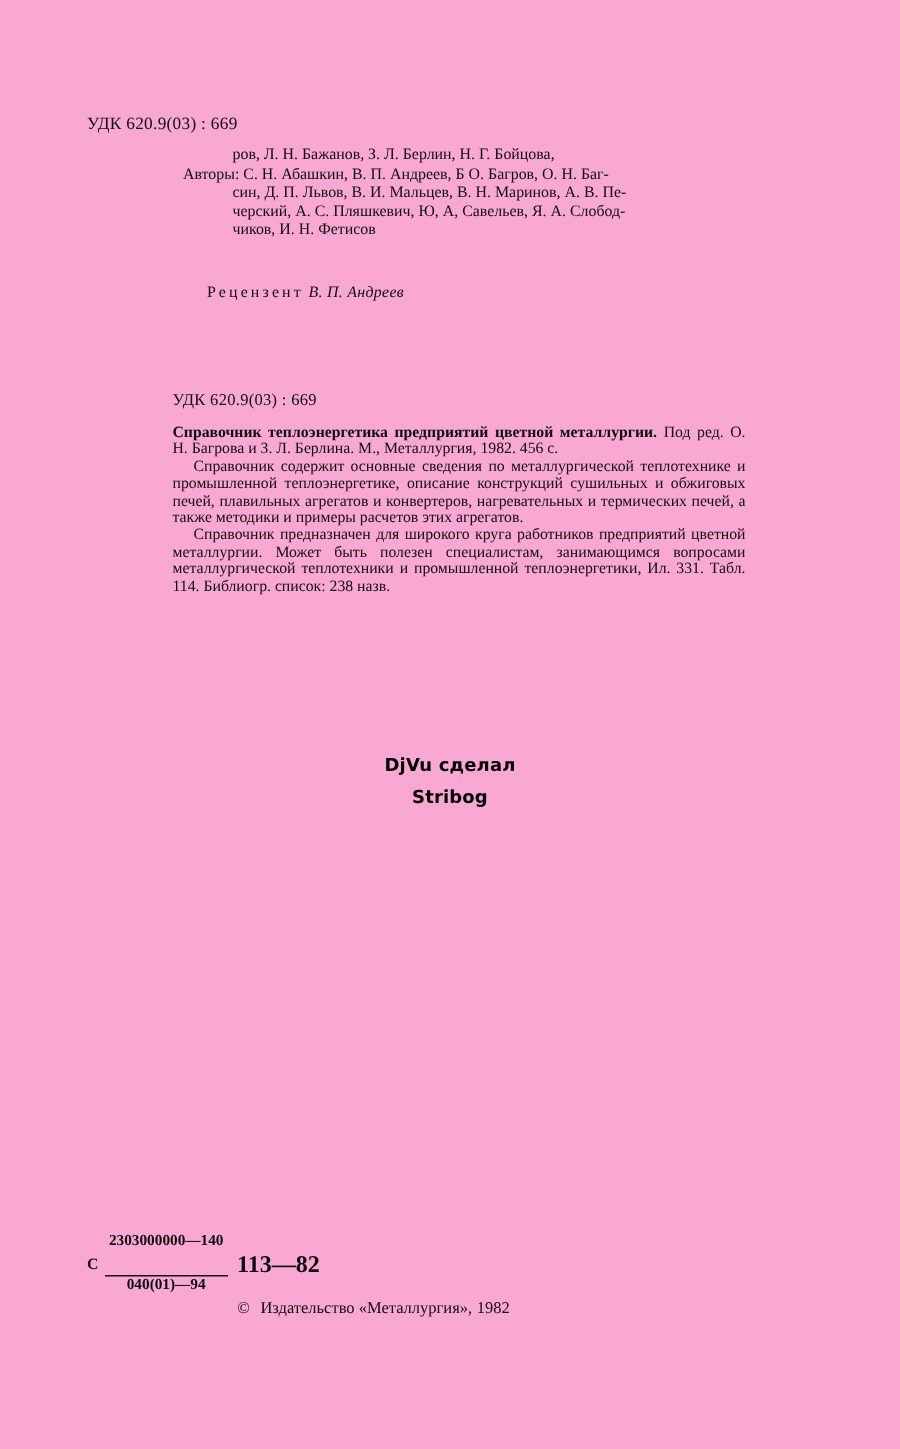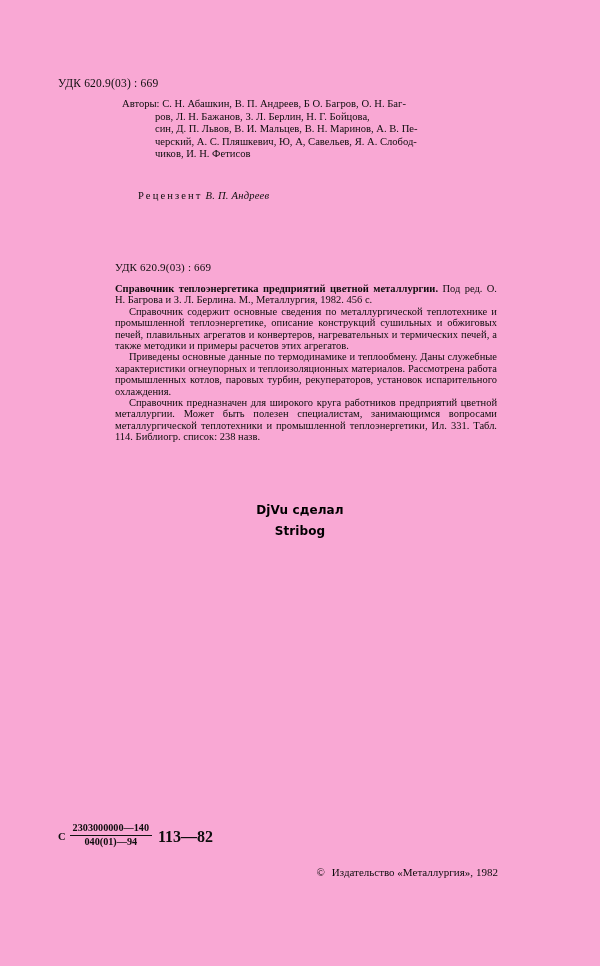--- a/index.html
+++ b/index.html
@@ -132,21 +132,21 @@
     padding-top: 2px;
   }
   .fraction {
     display: inline-flex;
     flex-direction: column;
     align-items: center;
     font-weight: 700;
     line-height: 12px;
   }
   .fraction .num {
-    padding: 0 3px 1px 3px;
+    padding: 0 3px 16px 3px;
     border-bottom: 1.2px solid #111;
     font-size: 10.2px;
   }
   .fraction .den {
     padding: 0px 3px 0 3px;
     font-size: 10.2px;
   }
   .code-block .tail {
     font-weight: 700;
     font-size: 16px;
@@ -155,52 +155,51 @@
   }
 
   
   .copyright {
     position: absolute;
     left: 0;
     top: 866px;
     width: 556px;
     padding-right: 58px;
     box-sizing: border-box;
-    text-align: right;
+    text-align: center;
     font-size: 11px;
     white-space: nowrap;
   }
   .copyright .csym { margin-right: 7px; }
   .copyright .pub  { margin-right: 3px; }
 </style>
 </head>
 <body>
 
 <div class="page">
 
   <div class="udc-top">УДК 620.9(03) : 669</div>
 
   <div class="authors-block">
+    <span class="ln">ров,  Л. Н.  Бажанов,  З. Л. Берлин,  Н.  Г.  Бойцова,</span>
     <span class="ln"><span class="lead">Авторы:</span> <span>С. Н. Абашкин, В. П. Андреев, Б  О. Багров, О. Н. Баг-</span></span>
-    <span class="ln">ров,  Л. Н.  Бажанов,  З. Л. Берлин,  Н.  Г.  Бойцова,</span>
     <span class="ln">син, Д. П. Львов, В. И. Мальцев, В. Н. Маринов, А. В. Пе-</span>
     <span class="ln">черский,  А. С.  Пляшкевич,  Ю, А,  Савельев,  Я. А. Слобод-</span>
     <span class="ln">чиков, И. Н. Фетисов</span>
   </div>
 
   <div class="reviewer">
     <span class="label">Рецензент</span><span class="name">В. П. Андреев</span>
   </div>
 
   <div class="udc-second">УДК  620.9(03) : 669</div>
 
   <div class="annotation">
     <p class="first"><span class="title-bold">Справочник теплоэнергетика предприятий цветной металлургии.</span><span> Под ред. О. Н. Багрова и З. Л. Берлина. М., Металлургия, 1982. 456 с.</span></p>
     <p>Справочник содержит основные сведения по металлургической теплотехнике и промышленной теплоэнергетике, описание конструкций сушильных и обжиговых печей, плавильных агрегатов и конвертеров, нагревательных и термических печей, а также методики и примеры расчетов этих агрегатов.</p>
-    <p>Приведены основные данные по термодинамике и теплообмену. Даны служебные характеристики огнеупорных и теплоизоляционных материалов. Рассмотрена работа промышленных котлов, паровых турбин, рекуператоров, установок испарительного охлаждения.</p>
     <p>Справочник предназначен для широкого круга работников предприятий цветной металлургии. Может быть полезен специалистам, занимающимся вопросами металлургической теплотехники и промышленной теплоэнергетики, Ил. 331. Табл. 114. Библиогр. список: 238 назв.</p>
   </div>
 
   <div class="watermark">
     <span>DjVu сделал</span>
     <span>Stribog</span>
   </div>
 
   <div class="code-block">
     <span class="sigil">С</span>

